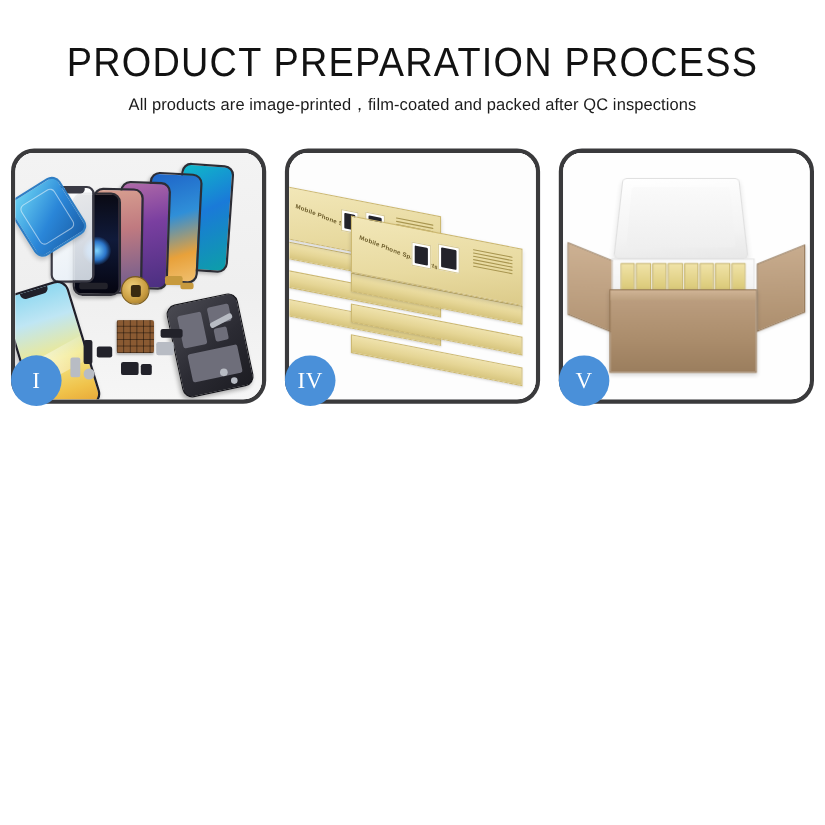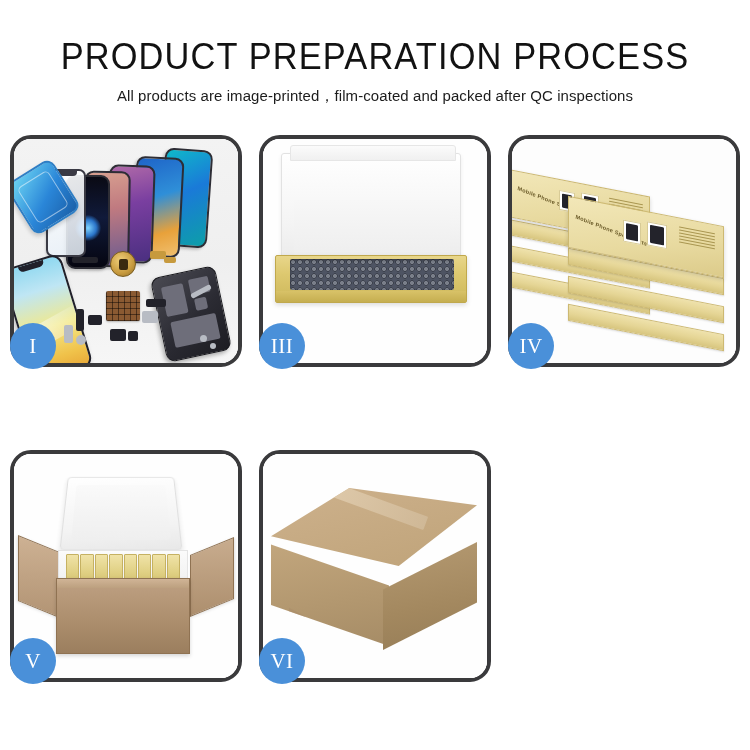--- a/index.html
+++ b/index.html
@@ -401,31 +401,20 @@
           <div class="pt pt-silver" style="left:50px; top:186px; width:9px; height:18px;"></div>
           <div class="pt pt-silver pt-circle" style="left:186px;top:196px; width:7px; height:7px;"></div>
           <div class="pt pt-silver pt-circle" style="left:196px;top:204px; width:6px; height:6px;"></div>
           <div class="pt pt-silver" style="left:176px; top:150px; width:22px; height:5px; transform:rotate(-28deg);"></div>
         </div>
       </div>
       <div class="badge">I</div>
     </div>
 
 
-    <div class="panel">
-      <div class="panel-inner">
-        <div class="p3-bg"></div>
-        <div class="foam-lid"></div>
-        <div class="kraft-tray">
-          <div class="tray-contents"></div>
-          <div class="tray-lip"></div>
-        </div>
-      </div>
-      <div class="badge">III</div>
-    </div>
 
     <div class="panel">
       <div class="panel-inner">
         <div class="p4-bg"></div>
         <div class="stack">
 
           <div class="sbox" style="left:2px;  top:78px;  width:140px; height:16px; transform:skewY(11deg);"></div>
           <div class="sbox" style="left:2px;  top:104px; width:140px; height:16px; transform:skewY(11deg);"></div>
           <div class="sbox" style="left:2px;  top:130px; width:140px; height:16px; transform:skewY(11deg);"></div>
 
@@ -489,31 +478,15 @@
           <div class="ybox"></div>
           <div class="ybox"></div>
           <div class="ybox"></div>
           <div class="ybox"></div>
         </div>
         <div class="carton-body"></div>
       </div>
       <div class="badge">V</div>
     </div>
 
-    <div class="panel">
-      <div class="panel-inner">
-        <div class="p6-bg"></div>
-        <div class="carton3d">
-          <div class="c-top-shape">
-            <div class="c-tape"></div>
-          </div>
-          <div class="c-front">
-            <div class="c-tape2"></div>
-            <div class="c-tape3"></div>
-          </div>
-          <div class="c-side"></div>
-        </div>
-      </div>
-      <div class="badge">VI</div>
-    </div>
 
   </div>
 </div>
 
 </body></html>

